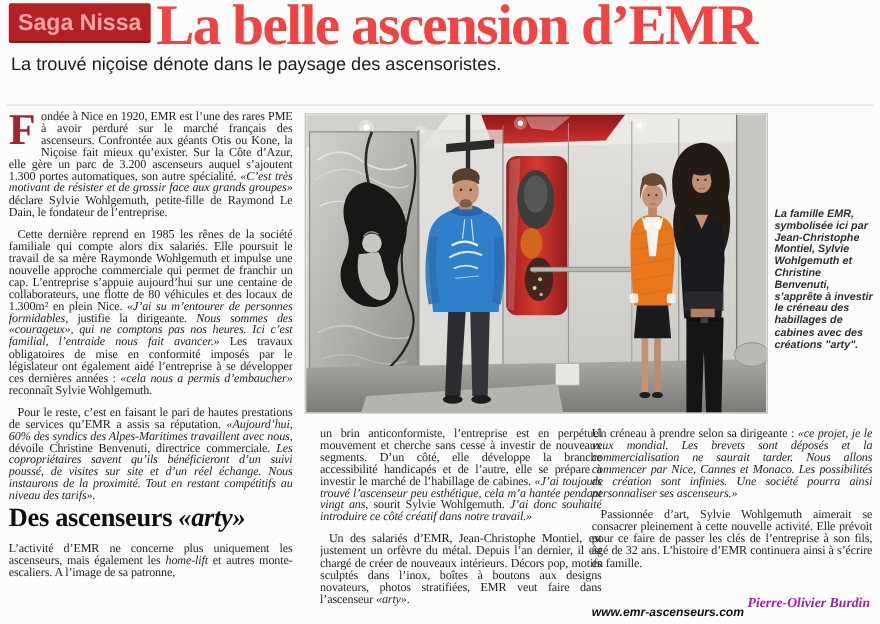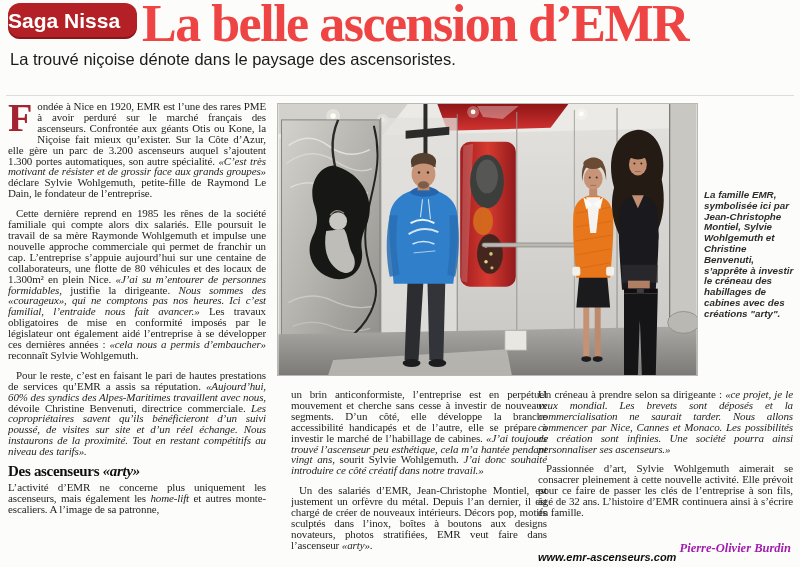--- a/index.html
+++ b/index.html
@@ -1,36 +1,36 @@
 <!DOCTYPE html>
 <html lang="fr" style="--badge-red: #b32025; --dropcap-red: #a32430; --cabin-red: #b3241f; --hoodie-blue: #2f7fcb; --jacket-orange: #e8761a;"><head>
 <meta charset="utf-8">
 <style>
   html,body{margin:0;padding:0;background:#ffffff;}
   .page{position:relative;width:800px;height:567px;background:#fcfcfa;overflow:hidden;
         font-family:"Liberation Serif",serif;color:#1d1d1d;}
   
   .badge{position:absolute;left:8px;top:3px;width:129px;height:36px;background:var(--badge-red,#b32025);
-         border-radius:12px;color:#ffffff;font:bold 21px/36px "Liberation Sans",sans-serif;
+         border-radius:2px;color:#fca5a5;font:bold 21px/36px "Liberation Sans",sans-serif;text-align:center;
          box-shadow:inset 0 -2px 0 rgba(90,8,8,.45);}
   .title{position:absolute;left:142px;top:0;font-weight:bold;font-size:52px;line-height:48px;
          letter-spacing:-1.5px;color:#ef4444;white-space:nowrap;}
   .subtitle{position:absolute;left:10px;top:50px;font-family:"Liberation Sans",sans-serif;
             font-size:16.5px;line-height:19.5px;color:#1a1a1a;}
   .rule{position:absolute;left:6px;right:6px;top:95px;height:1px;background:#dddcd8;}
   
   .col{position:absolute;text-align:justify;font-size:11px;line-height:10.9px;letter-spacing:-0.12px;color:#1f1f1f;overflow:hidden;}
   .col p{margin:0 0 9px;text-indent:8px;}
   .col p.first{text-indent:0;}
   #col-left{left:8px;top:101px;width:258px;height:464px;}
   #col-mid{left:271px;top:389px;width:256px;height:176px;margin-left:20px;}
   #col-right{left:538px;top:389px;width:255px;height:150px;}
   .dropcap{float:left;color:var(--dropcap-red,#a32430);font-weight:bold;font-size:40px;line-height:32px;
            padding:1px 5px 0 0;}
-  .subhead{font-size:15px;font-weight:bold;text-align:left;margin:2px 0 5px;letter-spacing:-0.3px;color:#0f0f0f;}
+  .subhead{font-size:24px;font-weight:bold;text-align:left;margin:2px 0 17px;letter-spacing:-0.3px;color:#0f0f0f;}
   .it{font-style:italic;}
   
   .photo-wrap{position:absolute;left:277px;top:103px;width:421px;height:273px;border:1px solid #b9b8b4;box-sizing:border-box;}
   .photo-wrap svg{display:block;width:100%;height:100%;}
   .c-blue{fill:var(--hoodie-blue,#2f7fcb);}
   .c-orange{fill:var(--jacket-orange,#e8761a);}
   
   .caption{position:absolute;left:704px;top:190px;width:93px;font-family:"Liberation Sans",sans-serif;
            font-style:italic;font-weight:bold;font-size:9.8px;line-height:10.8px;color:#2d2d2d;}
   

